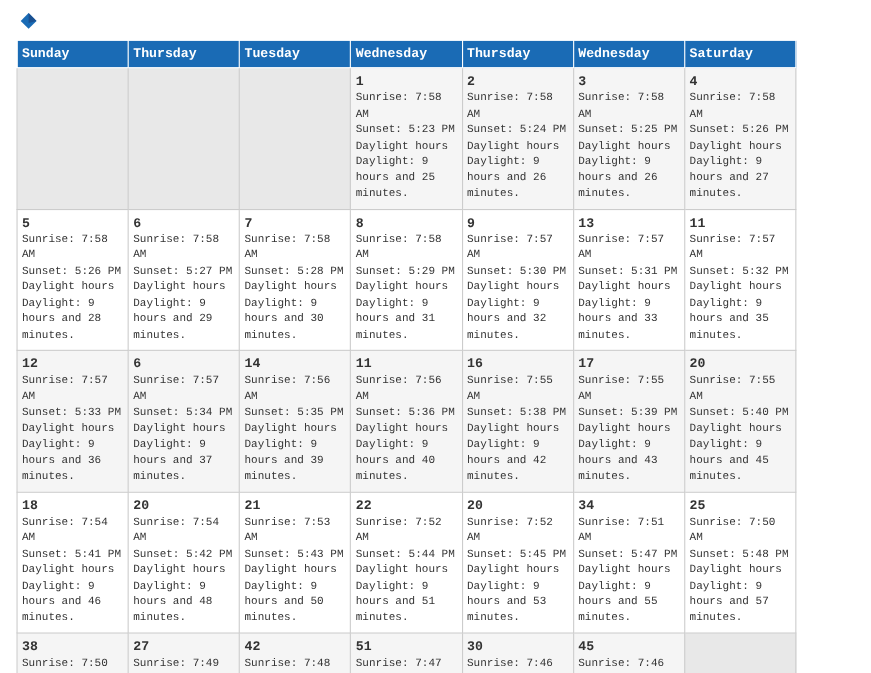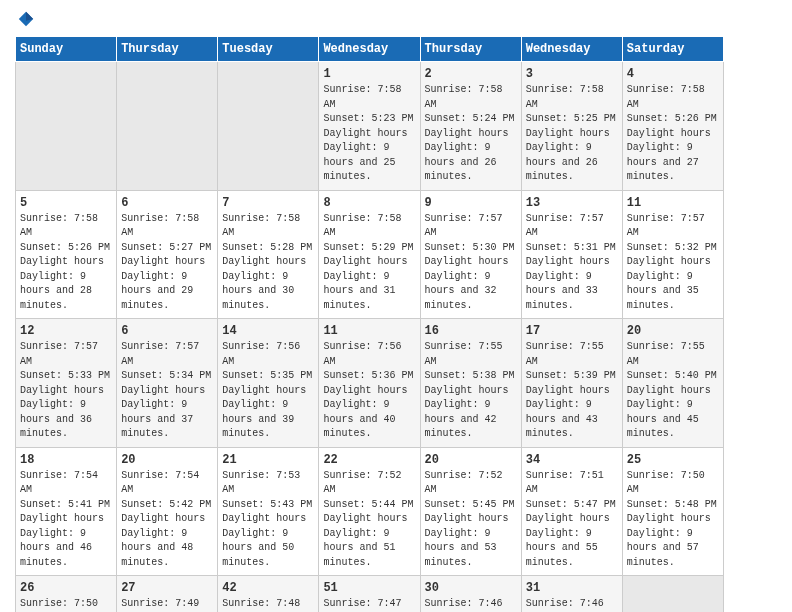--- a/index.html
+++ b/index.html
@@ -234,40 +234,40 @@
             <span class="day-number">34</span>
 <div class="day-info">Sunrise: 7:51 AM<br>Sunset: 5:47 PM<br>Daylight hours<br>Daylight: 9 hours and 55 minutes.</div>
           </td>
           <td>
             <span class="day-number">25</span>
 <div class="day-info">Sunrise: 7:50 AM<br>Sunset: 5:48 PM<br>Daylight hours<br>Daylight: 9 hours and 57 minutes.</div>
           </td>
         </tr>
         <tr>
           <td>
-            <span class="day-number">26</span>
+            <span class="day-number">38</span>
 <div class="day-info">Sunrise: 7:50 AM<br>Sunset: 5:49 PM<br>Daylight hours<br>Daylight: 9 hours and 59 minutes.</div>
           </td>
           <td>
             <span class="day-number">27</span>
 <div class="day-info">Sunrise: 7:49 AM<br>Sunset: 5:50 PM<br>Daylight hours<br>Daylight: 10 hours and 1 minute.</div>
           </td>
           <td>
             <span class="day-number">42</span>
 <div class="day-info">Sunrise: 7:48 AM<br>Sunset: 5:51 PM<br>Daylight hours<br>Daylight: 10 hours and 3 minutes.</div>
           </td>
           <td>
             <span class="day-number">51</span>
 <div class="day-info">Sunrise: 7:47 AM<br>Sunset: 5:53 PM<br>Daylight hours<br>Daylight: 10 hours and 5 minutes.</div>
           </td>
           <td>
             <span class="day-number">30</span>
 <div class="day-info">Sunrise: 7:46 AM<br>Sunset: 5:54 PM<br>Daylight hours<br>Daylight: 10 hours and 7 minutes.</div>
           </td>
           <td>
-            <span class="day-number">31</span>
+            <span class="day-number">45</span>
 <div class="day-info">Sunrise: 7:46 AM<br>Sunset: 5:55 PM<br>Daylight hours<br>Daylight: 10 hours and 9 minutes.</div>
           </td>
           <td class="empty-cell"></td>
         </tr>
       </tbody>
   </table>
 </div>
 
 </body></html>

